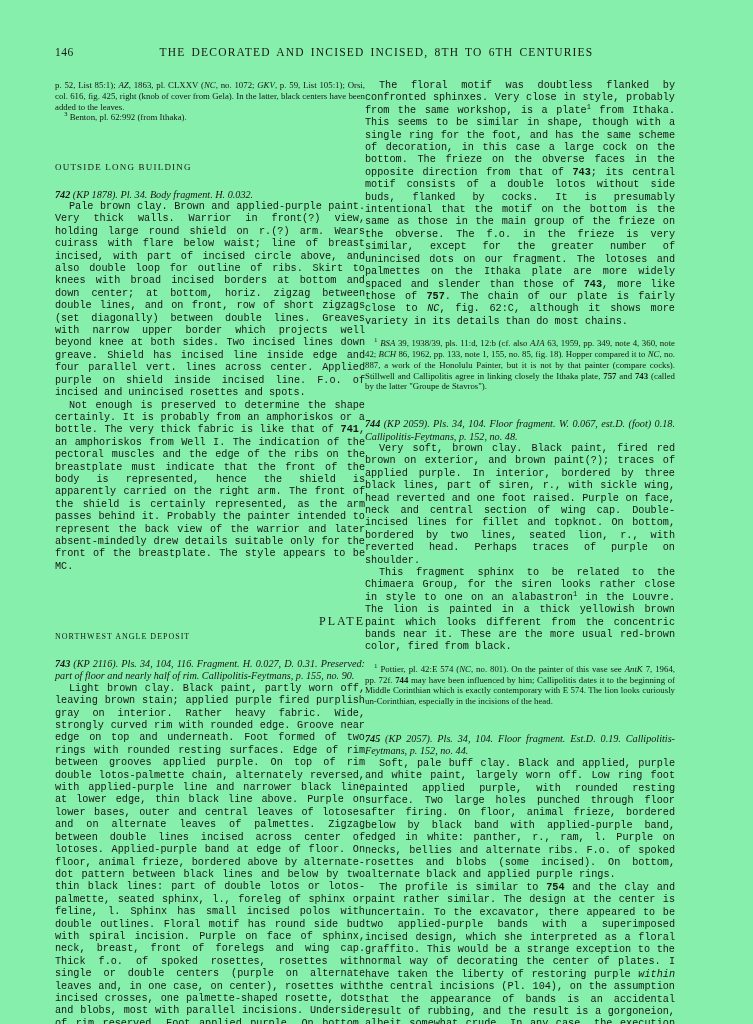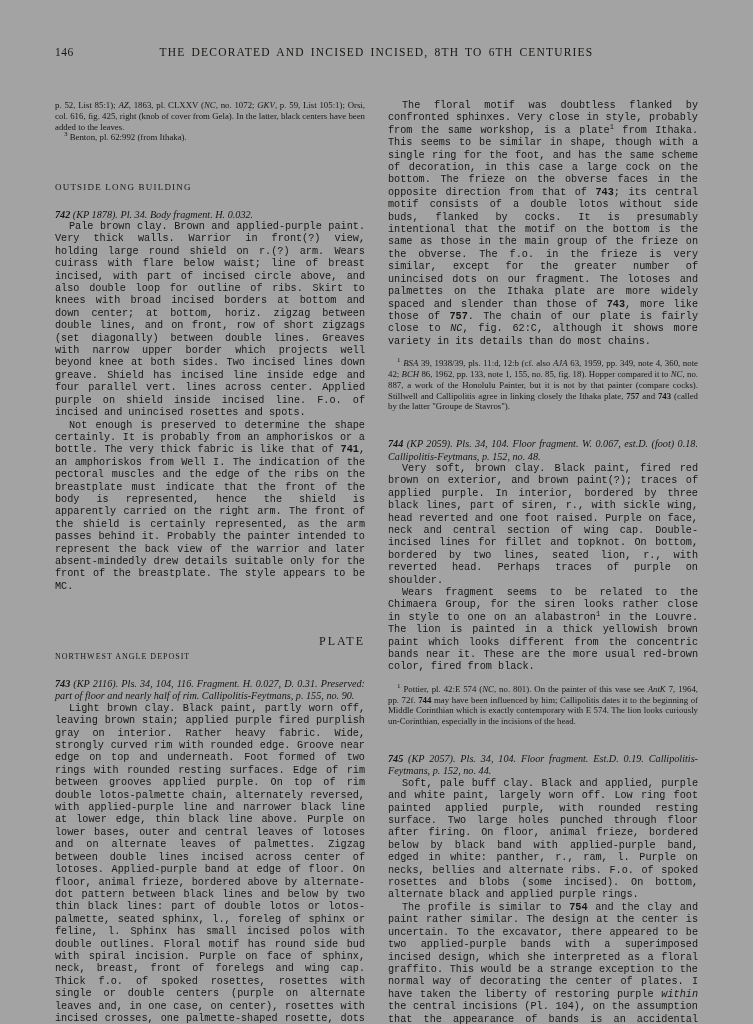--- a/index.html
+++ b/index.html
@@ -5,21 +5,21 @@
   html, body { margin: 0; padding: 0; }
   body {
     background: #e9e7e2;
     font-family: "Liberation Serif", "DejaVu Serif", serif;
   }
   .page {
     position: relative;
     width: 753px;
     height: 1024px;
     margin: 0 auto;
-    background: #a3a3a3;
+    background: #86efac;
     color: #161513;
     overflow: hidden;
     box-sizing: border-box;
   }
   .page-header {
     position: absolute;
     top: 46px;
     left: 55px;
     right: 55px;
     height: 18px;
@@ -38,22 +38,20 @@
     letter-spacing: 1.2px;
     word-spacing: 2px;
   }
   .columns {
     position: absolute;
     top: 80px;
     left: 55px;
     right: 55px;
     bottom: 30px;
     display: flex;
-    gap: 23px;
-    margin-top: 20px;
   }
   .column {
     width: 310px;
     box-sizing: border-box;
   }
   .blk {
     font-size: 10.2px;
     line-height: 12.4px;
     text-align: justify;
     hyphens: auto;
@@ -116,20 +114,20 @@
         <div class="blk plate-heading"><span>PLATE</span></div>
         <div class="blk sub-heading"><span>NORTHWEST ANGLE DEPOSIT</span></div>
         <div class="blk entry-head"><span class="b">743</span><span> (KP 2116). Pls. 34, 104, 116. Fragment. H. 0.027, D. 0.31. Preserved: part of floor and nearly half of rim. Callipolitis-Feytmans, p. 155, no. 90.</span></div>
         <div class="blk para"><span>Light brown clay. Black paint, partly worn off, leaving brown stain; applied purple fired purplish gray on interior. Rather heavy fabric. Wide, strongly curved rim with rounded edge. Groove near edge on top and underneath. Foot formed of two rings with rounded resting surfaces. Edge of rim between grooves applied purple. On top of rim double lotos-palmette chain, alternately reversed, with applied-purple line and narrower black line at lower edge, thin black line above. Purple on lower bases, outer and central leaves of lotoses and on alternate leaves of palmettes. Zigzag between double lines incised across center of lotoses. Applied-purple band at edge of floor. On floor, animal frieze, bordered above by alternate-dot pattern between black lines and below by two thin black lines: part of double lotos or lotos-palmette, seated sphinx, l., foreleg of sphinx or feline, l. Sphinx has small incised polos with double outlines. Floral motif has round side bud with spiral incision. Purple on face of sphinx, neck, breast, front of forelegs and wing cap. Thick f.o. of spoked rosettes, rosettes with single or double centers (purple on alternate leaves and, in one case, on center), rosettes with incised crosses, one palmette-shaped rosette, dots and blobs, most with parallel incisions. Underside of rim reserved. Foot applied purple. On bottom, part of large siren with raised wing and long tail, r.; fine incised zigzag between double and triple lines on tail. Two black lines around edge. Purple on band across tail and on alternate feathers. Sparse f.o. of spoked rosettes and cross rosettes.</span></div>
       </div>
     <div class="column">
         <div class="blk para"><span>The floral motif was doubtless flanked by confronted sphinxes. Very close in style, probably from the same workshop, is a plate</span><sup>1</sup><span> from Ithaka. This seems to be similar in shape, though with a single ring for the foot, and has the same scheme of decoration, in this case a large cock on the bottom. The frieze on the obverse faces in the opposite direction from that of </span><span class="b">743</span><span>; its central motif consists of a double lotos without side buds, flanked by cocks. It is presumably intentional that the motif on the bottom is the same as those in the main group of the frieze on the obverse. The f.o. in the frieze is very similar, except for the greater number of unincised dots on our fragment. The lotoses and palmettes on the Ithaka plate are more widely spaced and slender than those of </span><span class="b">743</span><span>, more like those of </span><span class="b">757</span><span>. The chain of our plate is fairly close to </span><span class="i">NC</span><span>, fig. 62:C, although it shows more variety in its details than do most chains.</span></div>
         <div class="blk footnote"><sup>1</sup><span> </span><span class="i">BSA</span><span> 39, 1938/39, pls. 11:d, 12:b (cf. also </span><span class="i">AJA</span><span> 63, 1959, pp. 349, note 4, 360, note 42; </span><span class="i">BCH</span><span> 86, 1962, pp. 133, note 1, 155, no. 85, fig. 18). Hopper compared it to </span><span class="i">NC</span><span>, no. 887, a work of the Honolulu Painter, but it is not by that painter (compare cocks). Stillwell and Callipolitis agree in linking closely the Ithaka plate, </span><span class="b">757</span><span> and </span><span class="b">743</span><span> (called by the latter "Groupe de Stavros").</span></div>
         <div class="blk entry-head"><span class="b">744</span><span> (KP 2059). Pls. 34, 104. Floor fragment. W. 0.067, est.D. (foot) 0.18. Callipolitis-Feytmans, p. 152, no. 48.</span></div>
         <div class="blk para"><span>Very soft, brown clay. Black paint, fired red brown on exterior, and brown paint(?); traces of applied purple. In interior, bordered by three black lines, part of siren, r., with sickle wing, head reverted and one foot raised. Purple on face, neck and central section of wing cap. Double-incised lines for fillet and topknot. On bottom, bordered by two lines, seated lion, r., with reverted head. Perhaps traces of purple on shoulder.</span></div>
-        <div class="blk para"><span>Wears fragment seems to be related to the Chimaera Group, for the siren looks rather close in style to one on an alabastron</span><sup>1</sup><span> in the Louvre. The lion is painted in a thick yellowish brown paint which looks different from the concentric bands near it. These are the more usual red-brown color, fired from black.</span></div>
+        <div class="blk para"><span>This fragment sphinx to be related to the Chimaera Group, for the siren looks rather close in style to one on an alabastron</span><sup>1</sup><span> in the Louvre. The lion is painted in a thick yellowish brown paint which looks different from the concentric bands near it. These are the more usual red-brown color, fired from black.</span></div>
         <div class="blk footnote"><sup>1</sup><span> Pottier, pl. 42:E 574 (</span><span class="i">NC</span><span>, no. 801). On the painter of this vase see </span><span class="i">AntK</span><span> 7, 1964, pp. 72f. </span><span class="b">744</span><span> may have been influenced by him; Callipolitis dates it to the beginning of Middle Corinthian which is exactly contemporary with E 574. The lion looks curiously un-Corinthian, especially in the incisions of the head.</span></div>
         <div class="blk entry-head"><span class="b">745</span><span> (KP 2057). Pls. 34, 104. Floor fragment. Est.D. 0.19. Callipolitis-Feytmans, p. 152, no. 44.</span></div>
         <div class="blk para"><span>Soft, pale buff clay. Black and applied, purple and white paint, largely worn off. Low ring foot painted applied purple, with rounded resting surface. Two large holes punched through floor after firing. On floor, animal frieze, bordered below by black band with applied-purple band, edged in white: panther, r., ram, l. Purple on necks, bellies and alternate ribs. F.o. of spoked rosettes and blobs (some incised). On bottom, alternate black and applied purple rings.</span></div>
         <div class="blk para"><span>The profile is similar to </span><span class="b">754</span><span> and the clay and paint rather similar. The design at the center is uncertain. To the excavator, there appeared to be two applied-purple bands with a superimposed incised design, which she interpreted as a floral graffito. This would be a strange exception to the normal way of decorating the center of plates. I have taken the liberty of restoring purple </span><span class="i">within</span><span> the central incisions (Pl. 104), on the assumption that the appearance of bands is an accidental result of rubbing, and the result is a gorgoneion, albeit somewhat crude. In any case, the execution of the entire plate is hasty and the intention of the artist can only be guessed.</span></div>
       </div>
   </div>
 </div>
 
 </body></html>

